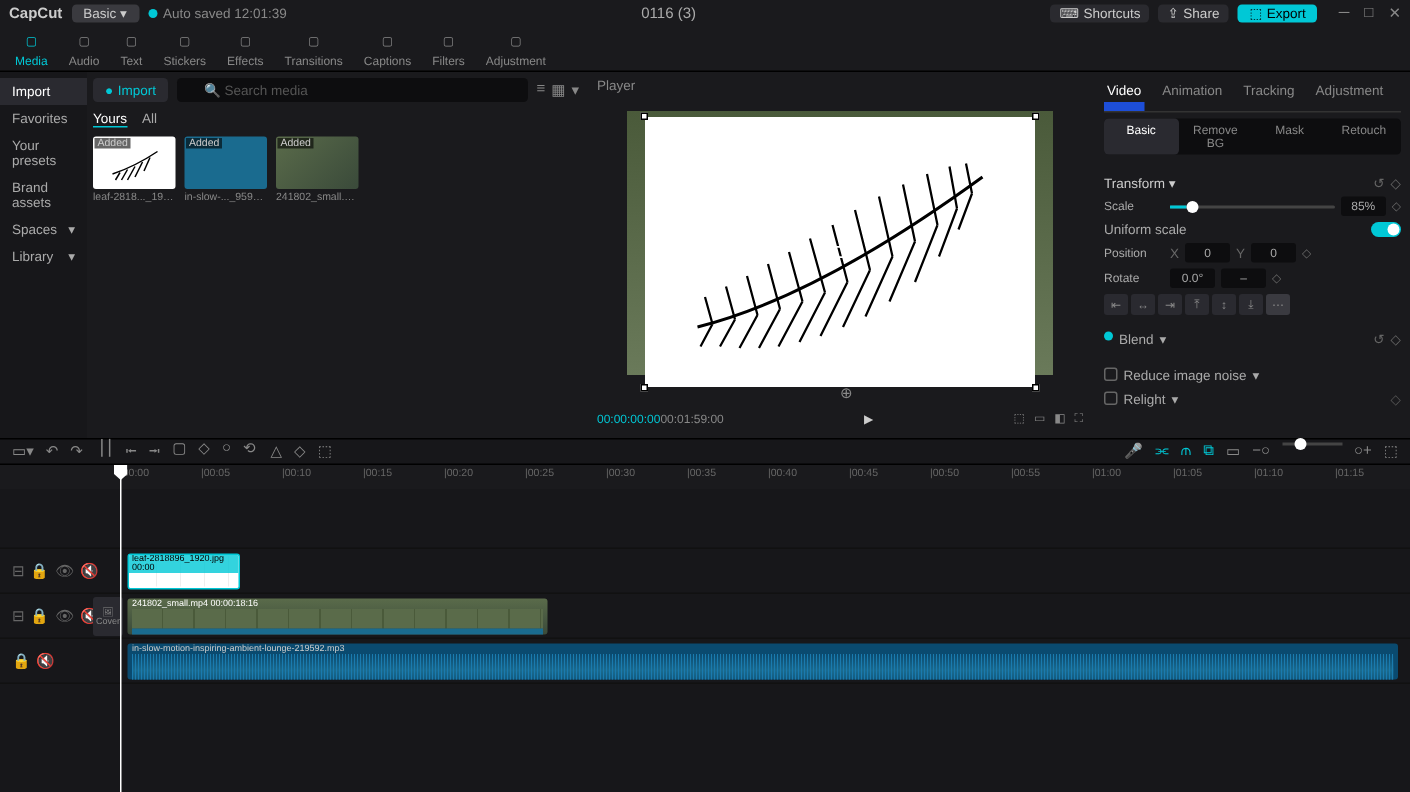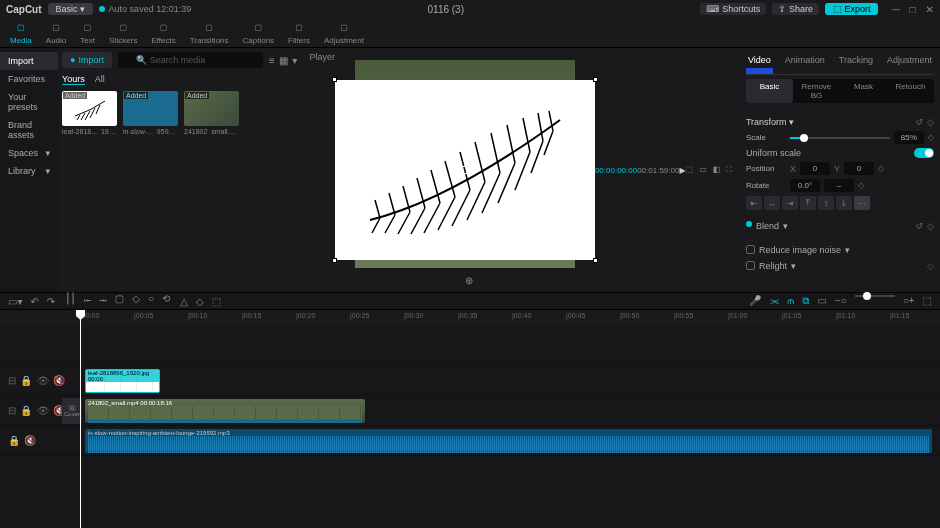--- a/index.html
+++ b/index.html
@@ -36,21 +36,21 @@
 .filter-row .tab.active{color:#fff;border-bottom:1px solid #00c8d6;}
 .thumbs { display: flex; gap: 6px; flex-wrap: wrap; }
 .thumb { width: 55px; }
 .thumb-img { width: 55px; height: 35px; background: #2a2a30; position: relative; border-radius:2px;overflow:hidden;}
 .thumb-badge { position: absolute; top: 1px; left: 1px; background: rgba(0,0,0,.6); font-size: 7px; padding: 0 2px; }
 .thumb-label { font-size: 7px; color: #888; margin-top: 2px; overflow:hidden;white-space:nowrap;text-overflow:ellipsis;}
 .leaf-thumb { background: #fff; display:flex;align-items:center;justify-content:center;}
 .audio-thumb { background: linear-gradient(#1a6b8f,#1a6b8f); }
 .video-thumb { background: linear-gradient(135deg,#5a6b4a,#3a4a3a); }
 
-.player-panel { flex: 1; background: #1a1a1d; padding: 4px 8px; display:flex;justify-content:flex-end;}
+.player-panel { flex: 1; background: #1a1a1d; padding: 4px 8px; display:flex;flex-direction:column;justify-content:flex-end;}
 .player-title { font-size: 9px; color: #888; margin-bottom: 4px; }
 .canvas-wrap { flex:1; display:flex; align-items:center; justify-content:center; position:relative;}
 .canvas-bg { position:absolute; inset:8px 20px 20px 20px; background:linear-gradient(#4a5a3a,#6a7a5a); }
 .canvas-img { position: relative; width: 260px; height: 180px; background: #fff; display:flex;align-items:center;justify-content:center;}
 .canvas-img::before,.canvas-img::after{content:'';position:absolute;width:6px;height:6px;border:1px solid #fff;}
 .handle{position:absolute;width:5px;height:5px;background:#fff;border:1px solid #000;}
 .playbar { display:flex;align-items:center;justify-content:space-between;padding:4px 0;font-size:8px;}
 .timecodes{display:flex;gap:0;}
 .tc-cur{color:#00c8d6;}
 .tc-dur{color:#888;}

